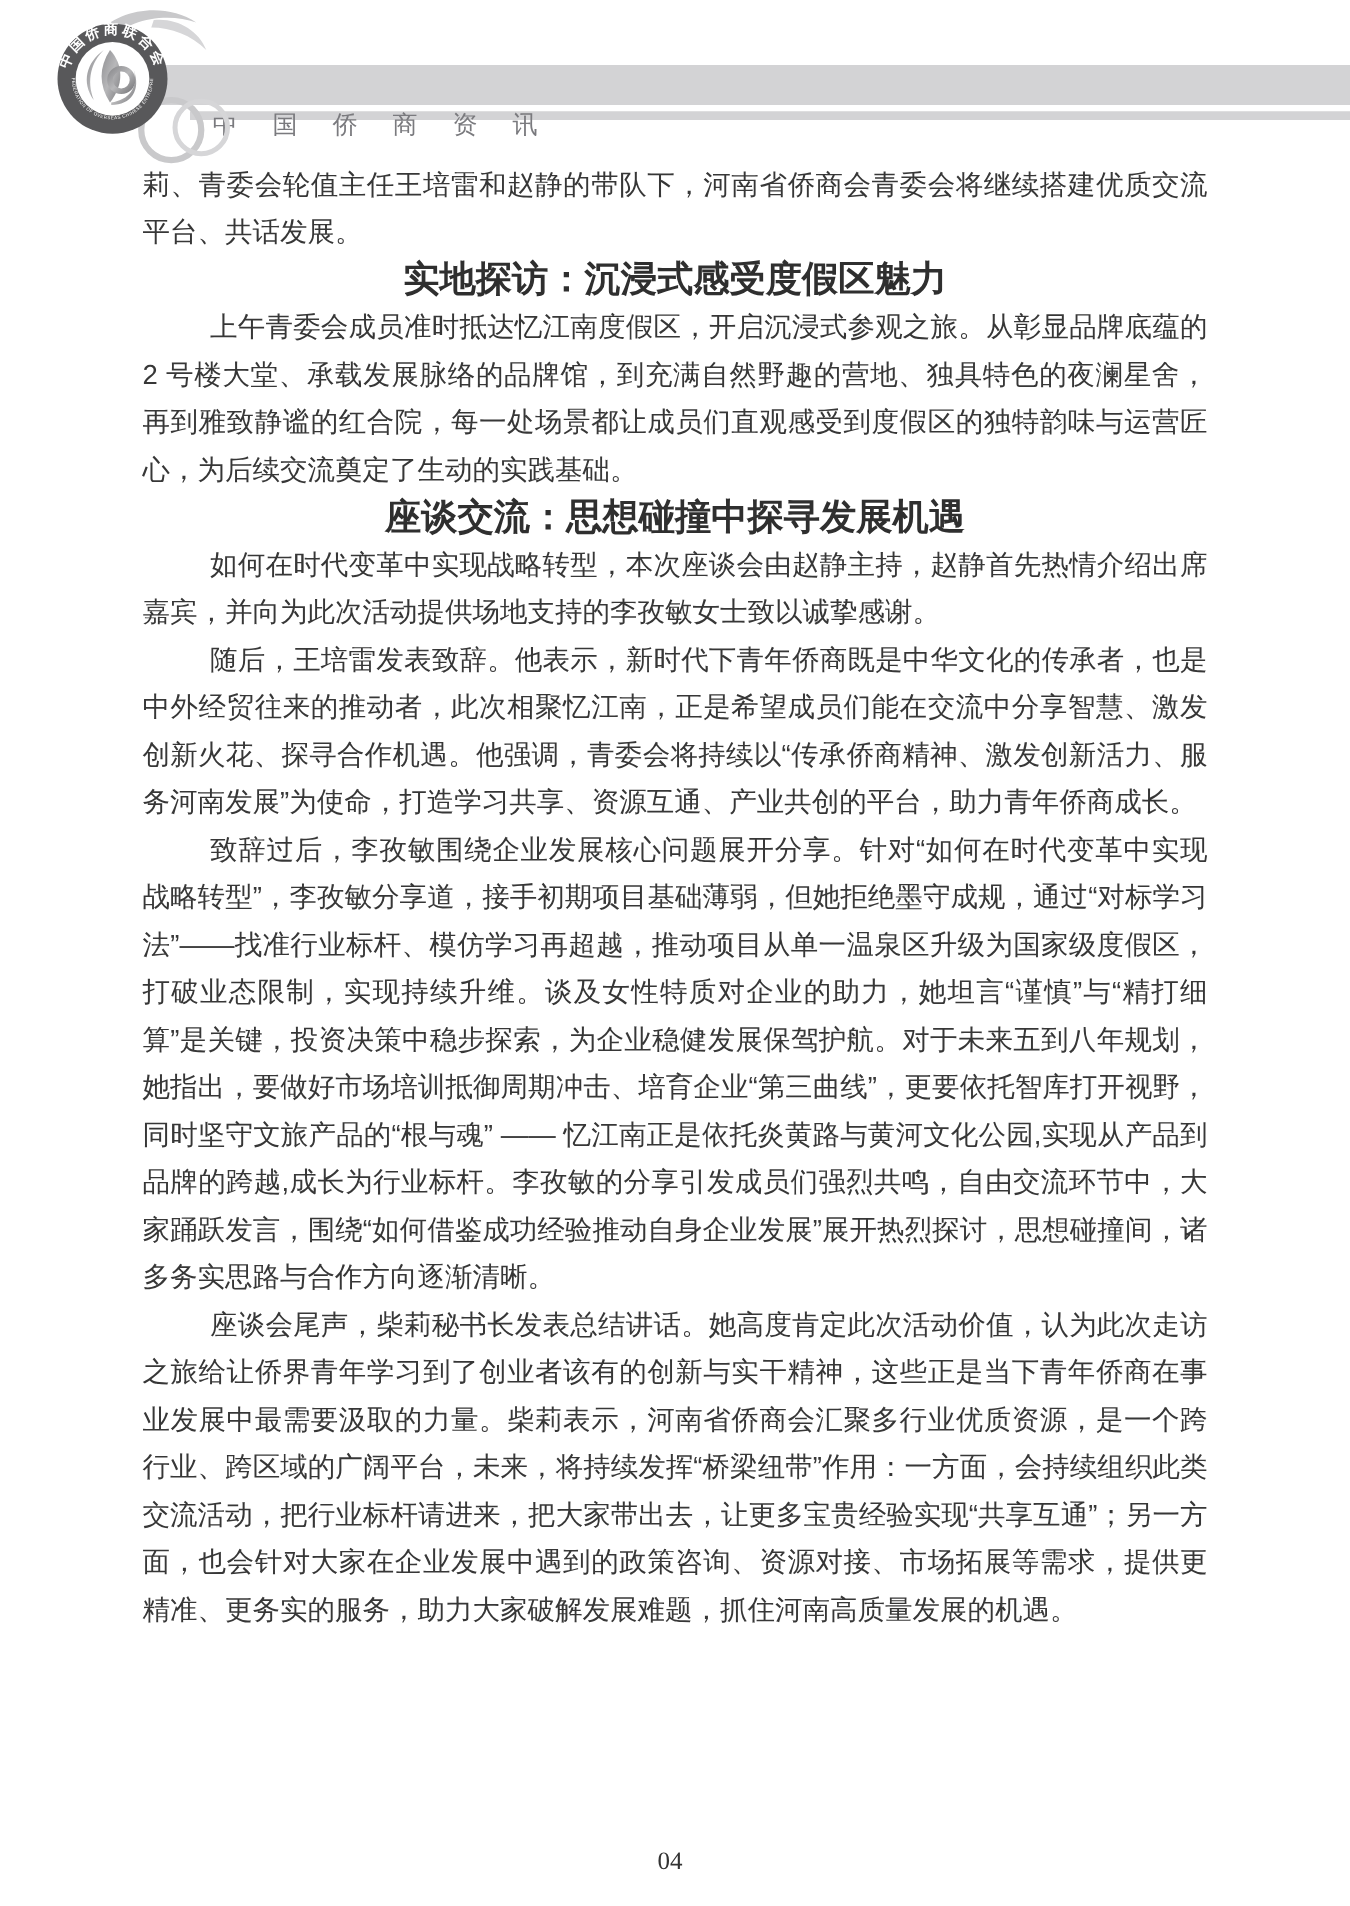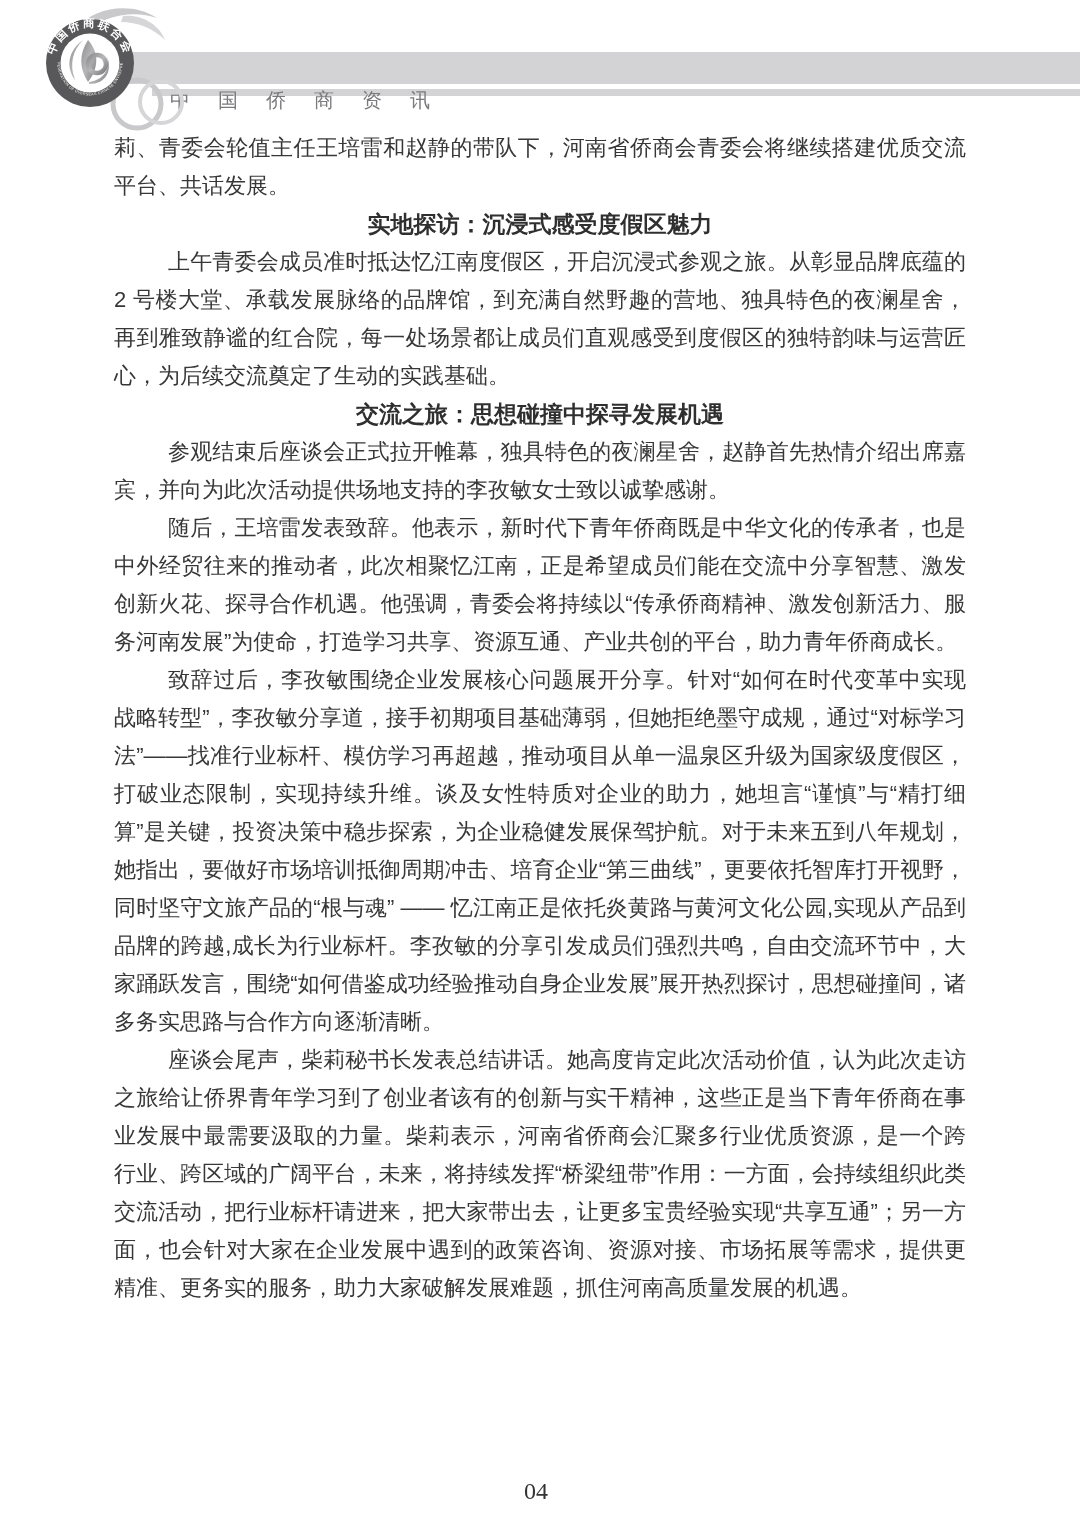--- a/index.html
+++ b/index.html
@@ -37,34 +37,34 @@
     font-size: 22px;
     line-height: 38px;
     text-align: justify;
     text-justify: inter-ideograph;
     color: #373737;
   }
   .content p { margin: 0; text-indent: 54px; }
   .content p.no-indent { text-indent: 0; }
   .content h2 {
     margin: 0;
-    font-size: 23px;
+    font-size: 29px;
     line-height: 38px;
     font-weight: 700;
     text-align: center;
     text-indent: 0;
     color: #2f2f2f;
   }
   .source-credit { font-weight: 700; }
   
   .page-footer {
     position: absolute; left: 0; top: 1478px; width: 1072px;
     text-align: center;
     font-family: "Liberation Serif", serif;
-    font-size: 24px;
+    font-size: 20px;
     color: #333333;
   }
 </style>
 </head>
 <body>
 
 <div class="header">
   <div class="band-main"></div>
   <div class="band-thin"></div>
   <div class="masthead-title">中国侨商资讯</div>
@@ -110,23 +110,23 @@
   </svg>
 </div>
 
 <main class="content">
   <p class="no-indent">莉、青委会轮值主任王培雷和赵静的带队下，河南省侨商会青委会将继续搭建优质交流平台、共话发展。</p>
 
   <h2>实地探访：沉浸式感受度假区魅力</h2>
 
   <p>上午青委会成员准时抵达忆江南度假区，开启沉浸式参观之旅。从彰显品牌底蕴的 2 号楼大堂、承载发展脉络的品牌馆，到充满自然野趣的营地、独具特色的夜澜星舍，再到雅致静谧的红合院，每一处场景都让成员们直观感受到度假区的独特韵味与运营匠心，为后续交流奠定了生动的实践基础。</p>
 
-  <h2>交流之旅：思想碰撞中探寻发展机遇</h2>
+  <h2>座谈交流：思想碰撞中探寻发展机遇</h2>
 
-  <p>参观结束后座谈会正式拉开帷幕，独具特色的夜澜星舍，赵静首先热情介绍出席嘉宾，并向为此次活动提供场地支持的李孜敏女士致以诚挚感谢。</p>
+  <p>如何在时代变革中实现战略转型，本次座谈会由赵静主持，赵静首先热情介绍出席嘉宾，并向为此次活动提供场地支持的李孜敏女士致以诚挚感谢。</p>
 
   <p>随后，王培雷发表致辞。他表示，新时代下青年侨商既是中华文化的传承者，也是中外经贸往来的推动者，此次相聚忆江南，正是希望成员们能在交流中分享智慧、激发创新火花、探寻合作机遇。他强调，青委会将持续以“传承侨商精神、激发创新活力、服务河南发展”为使命，打造学习共享、资源互通、产业共创的平台，助力青年侨商成长。</p>
 
   <p>致辞过后，李孜敏围绕企业发展核心问题展开分享。针对“如何在时代变革中实现战略转型”，李孜敏分享道，接手初期项目基础薄弱，但她拒绝墨守成规，通过“对标学习法”——找准行业标杆、模仿学习再超越，推动项目从单一温泉区升级为国家级度假区，打破业态限制，实现持续升维。谈及女性特质对企业的助力，她坦言“谨慎”与“精打细算”是关键，投资决策中稳步探索，为企业稳健发展保驾护航。对于未来五到八年规划，她指出，要做好市场培训抵御周期冲击、培育企业“第三曲线”，更要依托智库打开视野，同时坚守文旅产品的“根与魂” —— 忆江南正是依托炎黄路与黄河文化公园,实现从产品到品牌的跨越,成长为行业标杆。李孜敏的分享引发成员们强烈共鸣，自由交流环节中，大家踊跃发言，围绕“如何借鉴成功经验推动自身企业发展”展开热烈探讨，思想碰撞间，诸多务实思路与合作方向逐渐清晰。</p>
 
   <p>座谈会尾声，柴莉秘书长发表总结讲话。她高度肯定此次活动价值，认为此次走访之旅给让侨界青年学习到了创业者该有的创新与实干精神，这些正是当下青年侨商在事业发展中最需要汲取的力量。柴莉表示，河南省侨商会汇聚多行业优质资源，是一个跨行业、跨区域的广阔平台，未来，将持续发挥“桥梁纽带”作用：一方面，会持续组织此类交流活动，把行业标杆请进来，把大家带出去，让更多宝贵经验实现“共享互通”；另一方面，也会针对大家在企业发展中遇到的政策咨询、资源对接、市场拓展等需求，提供更精准、更务实的服务，助力大家破解发展难题，抓住河南高质量发展的机遇。</p>
 
 </main>
 
 <div class="page-footer">

